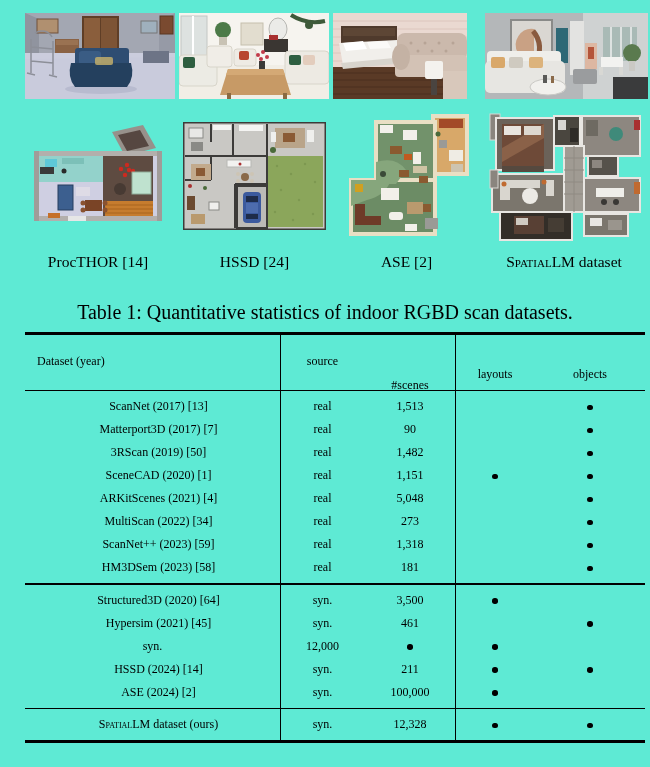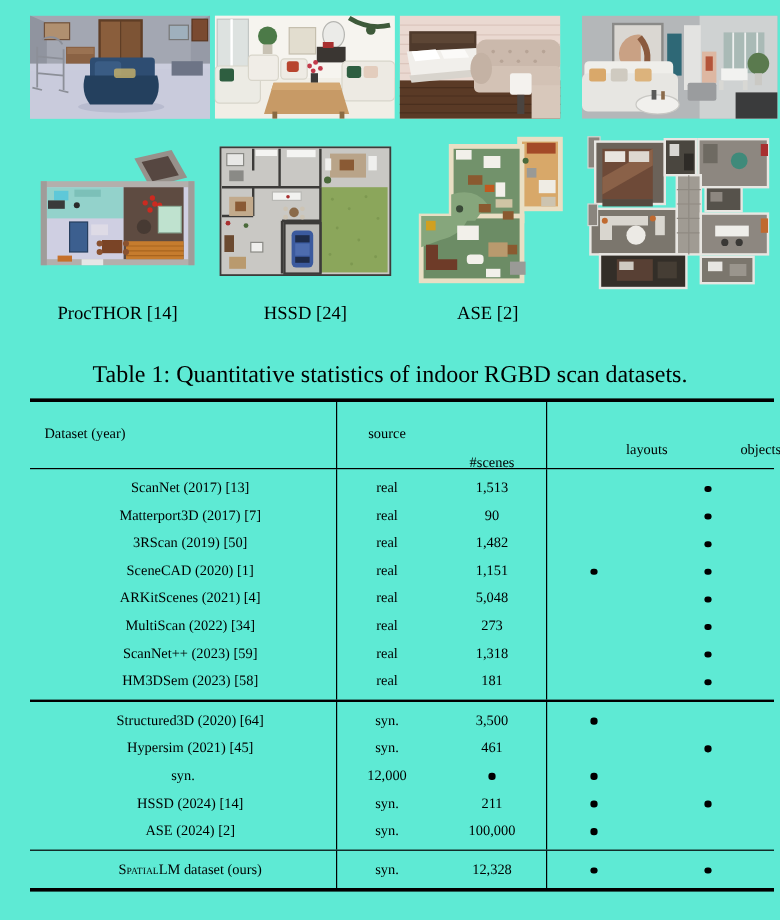--- a/index.html
+++ b/index.html
@@ -18,21 +18,21 @@
   #tbl{position:absolute;left:25px;top:332px;width:620px;font-size:12px;}
   .rule{width:100%;background:#000;}
   .rule.thick{height:2.5px;}
   .rule.thin{height:1.5px;}
   .thead{position:relative;display:grid;grid-template-columns:255px 85px 90px 190px;
          grid-template-rows:26px 26px;padding:1px 0 2px 0;align-items:center;}
   .h-dataset{grid-column:1;grid-row:1/3;padding-left:12px;}
   .h-source{grid-column:2;grid-row:1/3;text-align:center;}
   .h-scenes{grid-column:3;grid-row:1/3;text-align:center;margin-top:48px;}
   .h-annot{grid-column:4;grid-row:1;text-align:center;align-self:end;}
-  .h-sub{grid-column:4;grid-row:2;display:grid;grid-template-columns:80px 110px;align-items:center;margin-left:44px;}
+  .h-sub{grid-column:4;grid-row:2;display:grid;grid-template-columns:80px 110px;align-items:center;}
   .h-sub div{text-align:center;}
   .tgroup{position:relative;padding:4px 0;}
   .trow{display:grid;grid-template-columns:255px 85px 90px 80px 110px;height:23px;align-items:center;}
   .cell{overflow:hidden;white-space:nowrap;}
   .c-name{padding-left:12px;text-align:center;}
   .c-src,.c-scn,.c-lay,.c-obj{text-align:center;}
   .vline{position:absolute;top:0;bottom:0;width:1px;background:#000;}
   .vl-1{left:255px;} .vl-2{left:430px;}
   .dot{display:inline-block;width:5.5px;height:5.5px;border-radius:50%;background:#000;vertical-align:middle;}
 </style>
@@ -330,20 +330,21 @@
     <rect x="60" y="110" width="16" height="14" fill="#453d34"></rect>
     <rect x="96" y="106" width="44" height="22" fill="#7b766d" stroke="#e8e6e2" stroke-width="2"></rect>
     <rect x="102" y="110" width="12" height="8" fill="#e8e6e2"></rect>
     <rect x="120" y="112" width="14" height="10" fill="#9a958d"></rect>
     <rect x="2" y="62" width="8" height="18" fill="#8a857e" stroke="#d8d6d2"></rect>
   </svg>
 
   <div class="caption" style="left:28px;top:253px;width:140px"><span class="sc"></span><span>ProcTHOR [14]</span></div>
   <div class="caption" style="left:183px;top:253px;width:143px"><span class="sc"></span><span>HSSD [24]</span></div>
   <div class="caption" style="left:343px;top:253px;width:127px"><span class="sc"></span><span>ASE [2]</span></div>
+  <div class="caption" style="left:478px;top:253px;width:172px"><span class="sc">SpatialLM</span><span> dataset</span></div>
 
   <div id="tbl-title">Table 1: Quantitative statistics of indoor RGBD scan datasets.</div>
 
   <div id="tbl">
     <div class="rule thick"></div>
     <div class="thead">
       <div class="vline vl-1"></div>
       <div class="vline vl-2"></div>
       <div class="h-dataset">Dataset (year)</div>
       <div class="h-source">source</div>

